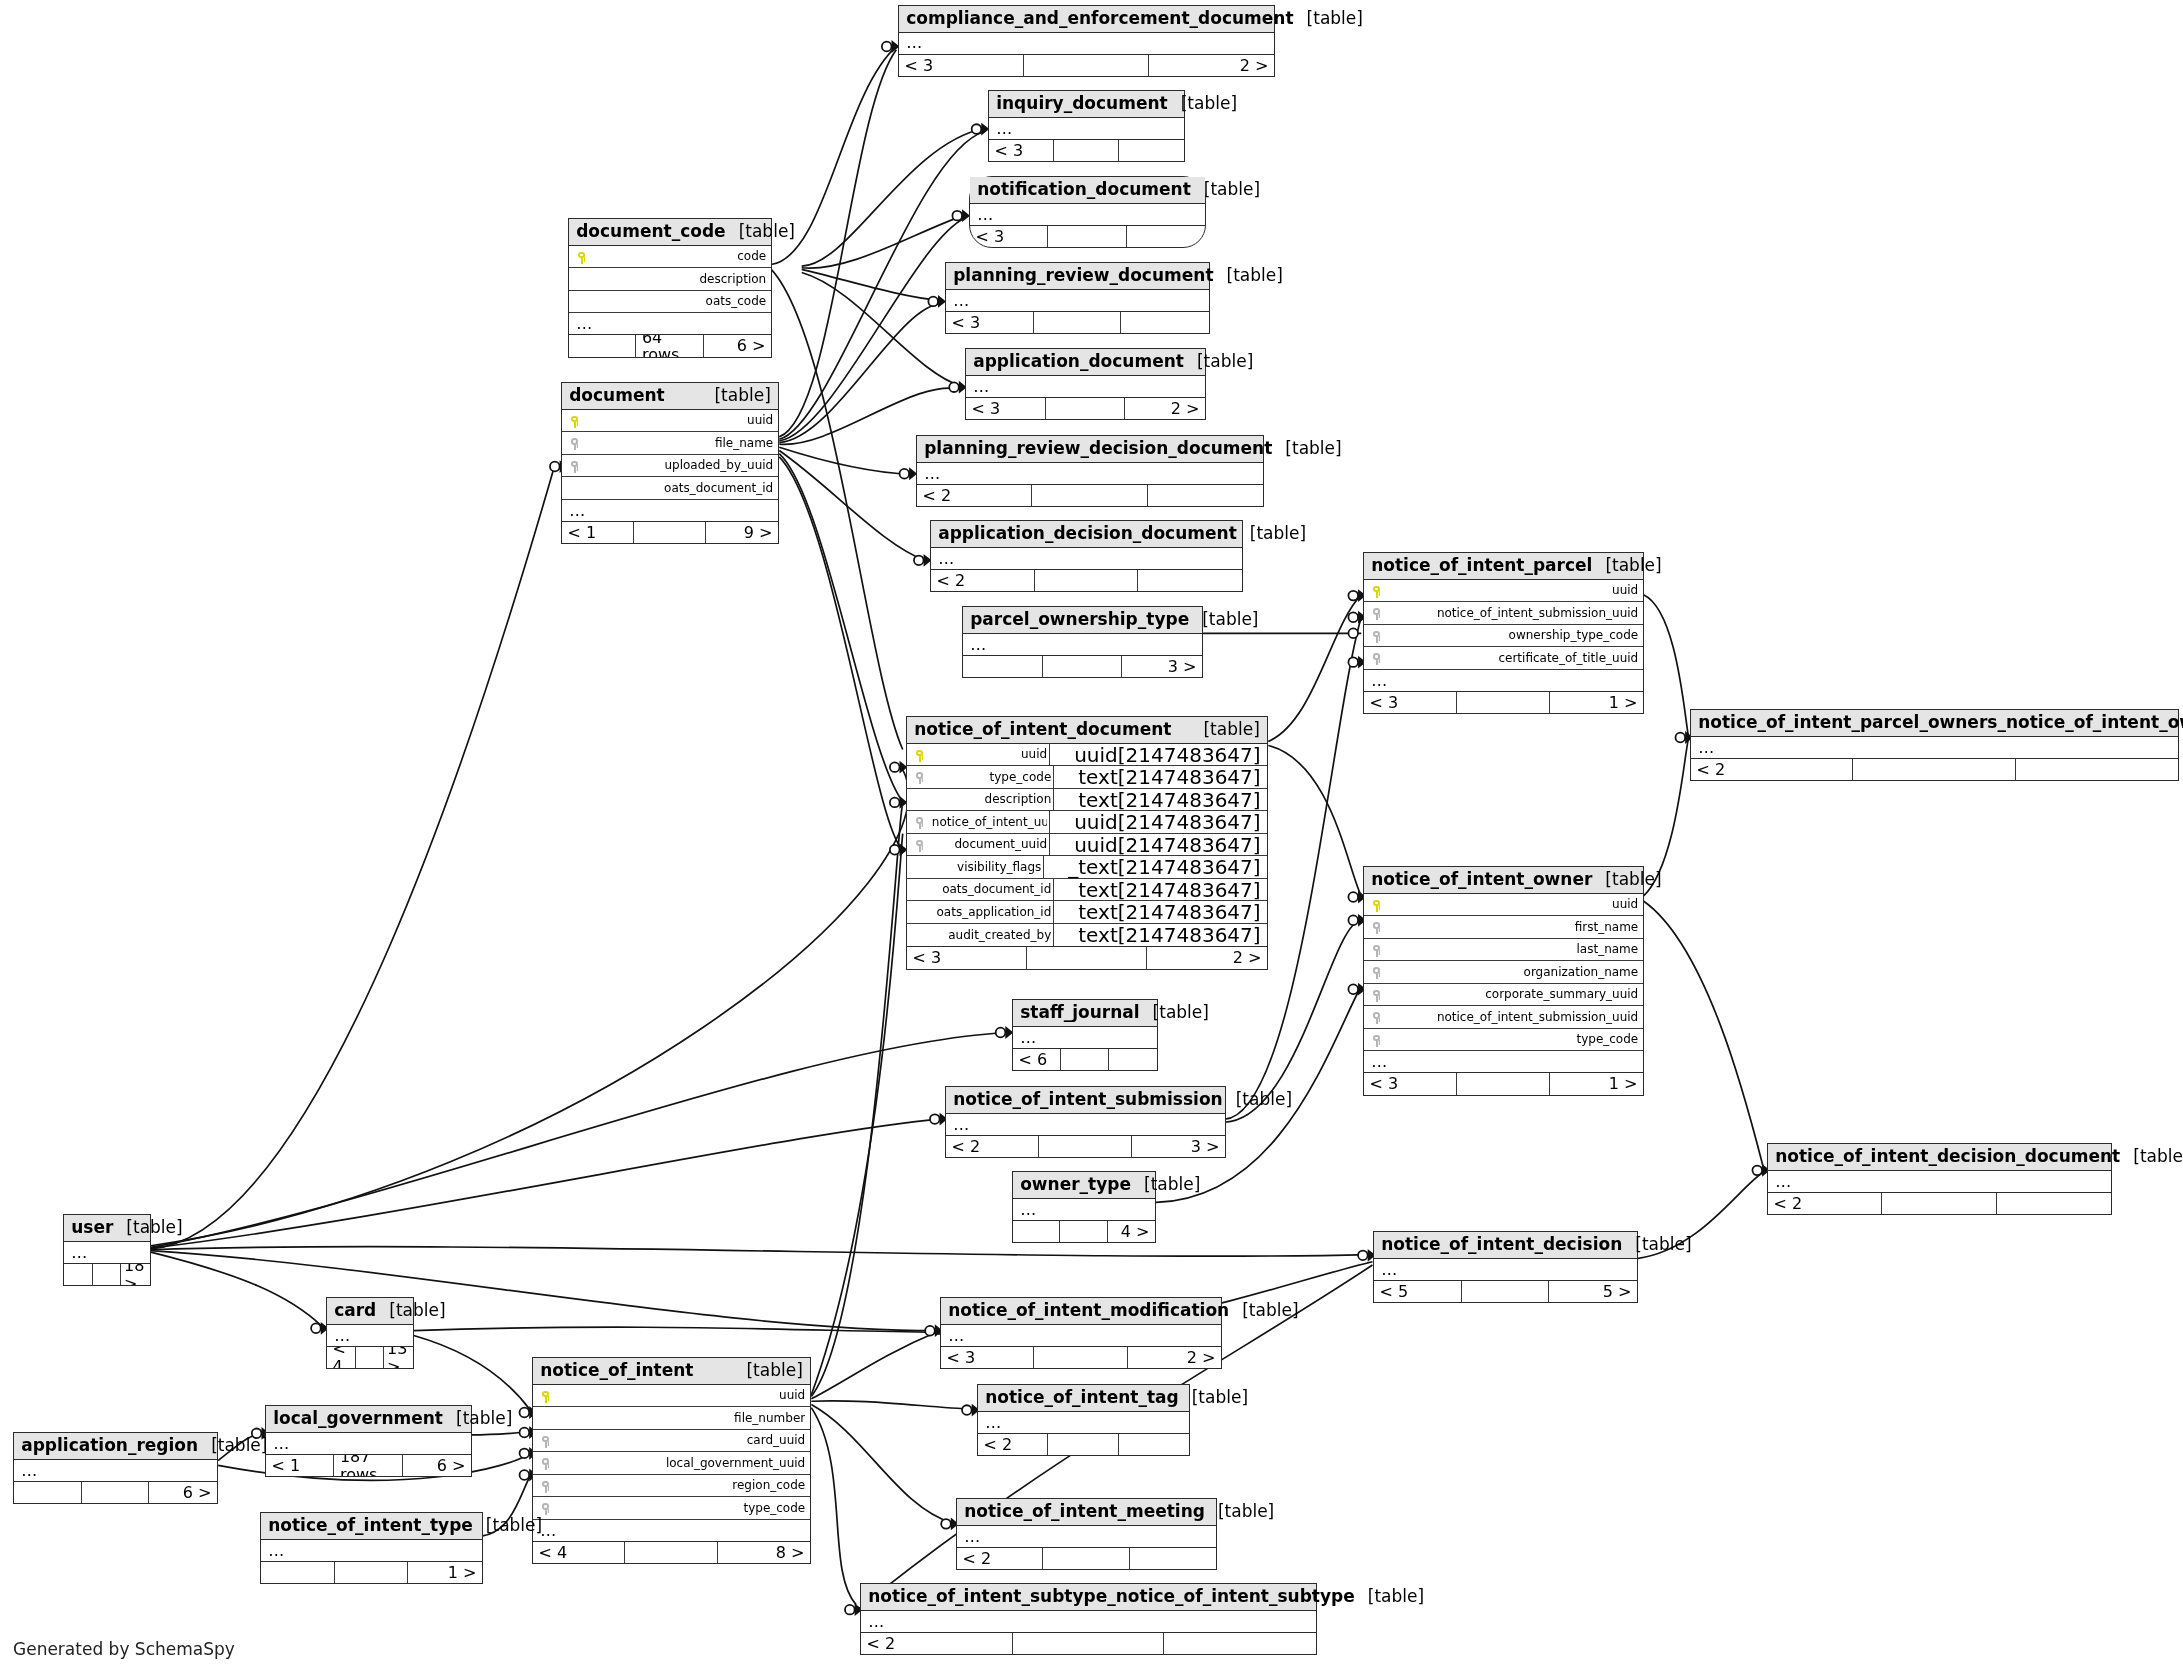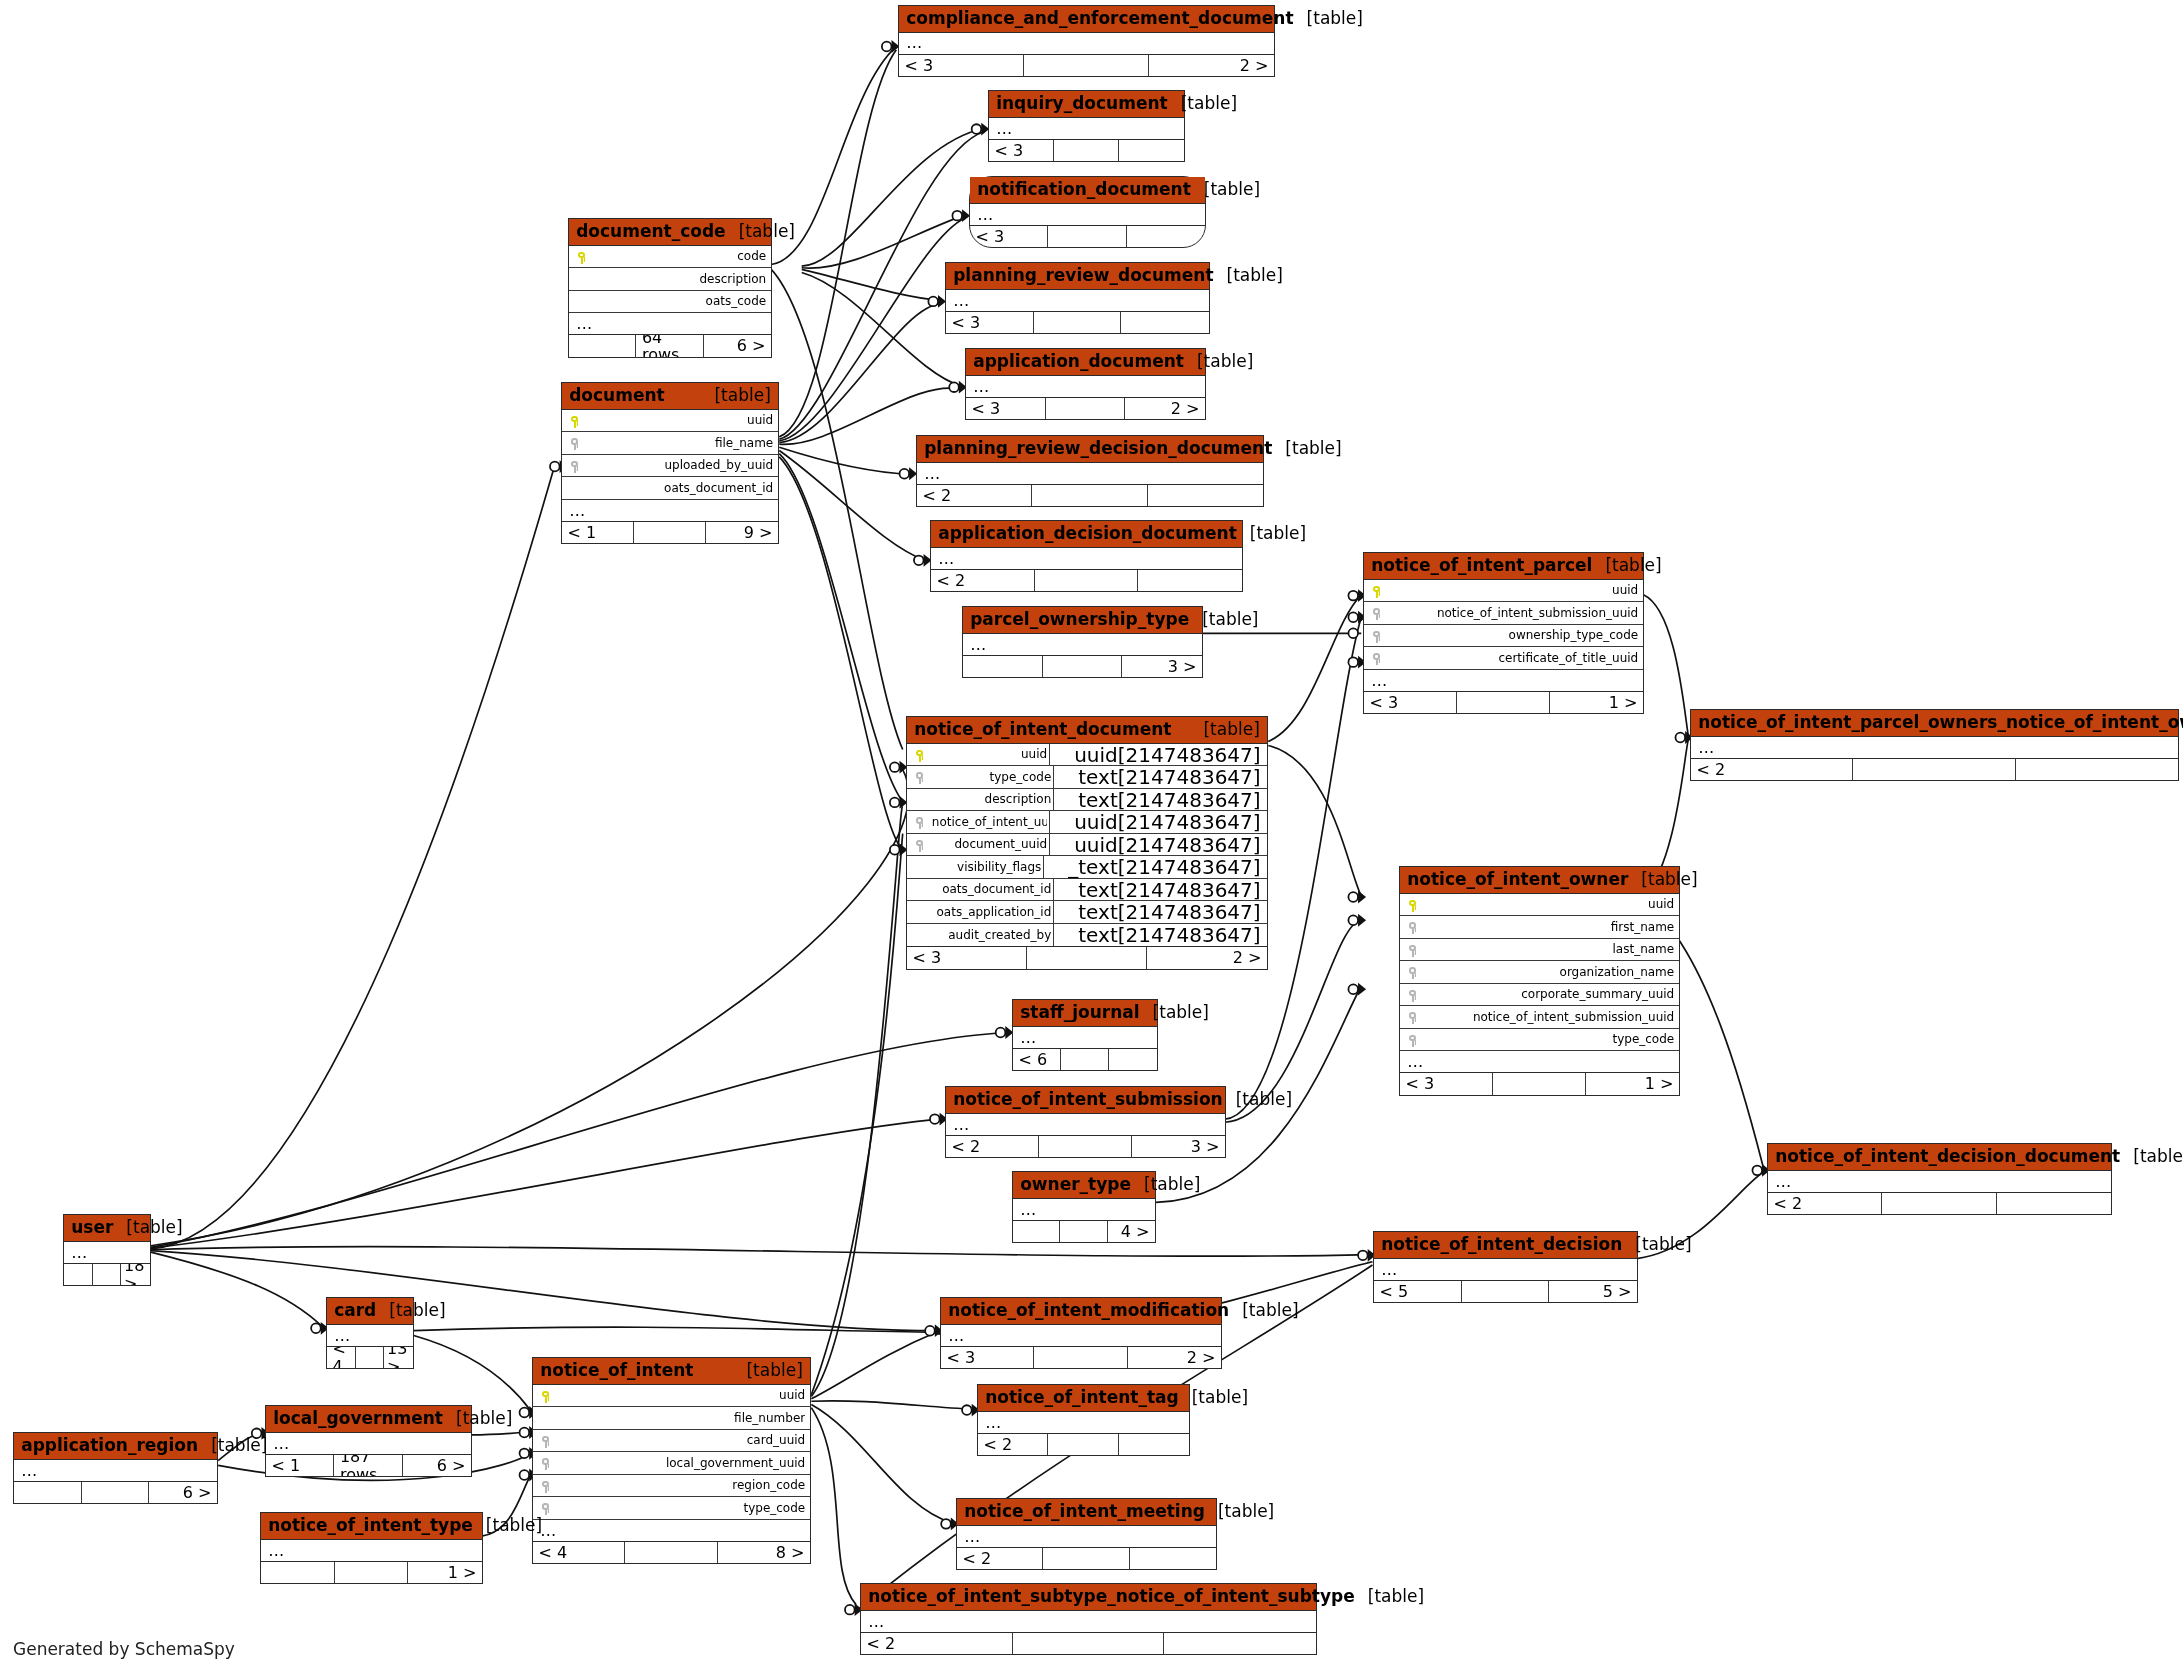--- a/index.html
+++ b/index.html
@@ -28,21 +28,21 @@
     border: 1.6px solid #2b2b2b;
     background: #ffffff;
     font-size: 17px;
     line-height: 1.1;
     color: #000000;
   }
   .tbl .hdr {
     display: flex;
     align-items: center;
     justify-content: space-between;
-    background: #c2410c;
+    background: #e5e5e5;
     border-bottom: 1.6px solid #2b2b2b;
     padding: 3.2px 7.2px 4px 7.2px;
     box-sizing: border-box;
     white-space: nowrap;
   }
   .tbl .hdr .tname {
     font-weight: bold;
     font-size: 17px;
   }
   .tbl .hdr .ttype {
@@ -554,21 +554,21 @@
         </div>
         <div class="rows">
           <div class="row ellipsis">…</div>
         </div>
         <div class="foot">
           <div class="fl">&lt; 2</div>
           <div class="fc"></div>
           <div class="fr"></div>
         </div>
       </div>
-      <div class="tbl" style="left: 1363px; top: 866px; width: 281px; margin-left: 36px;">
+      <div class="tbl" style="left: 1363px; top: 866px; width: 281px;">
         <div class="hdr">
           <span class="tname">notice_of_intent_owner</span>
           <span class="ttype">[table]</span>
         </div>
         <div class="rows">
           <div class="row">
             <span class="kcell"><span class="keyicon key-pk"></span></span>
             <span class="cname">uuid</span>
           </div>
           <div class="row">

